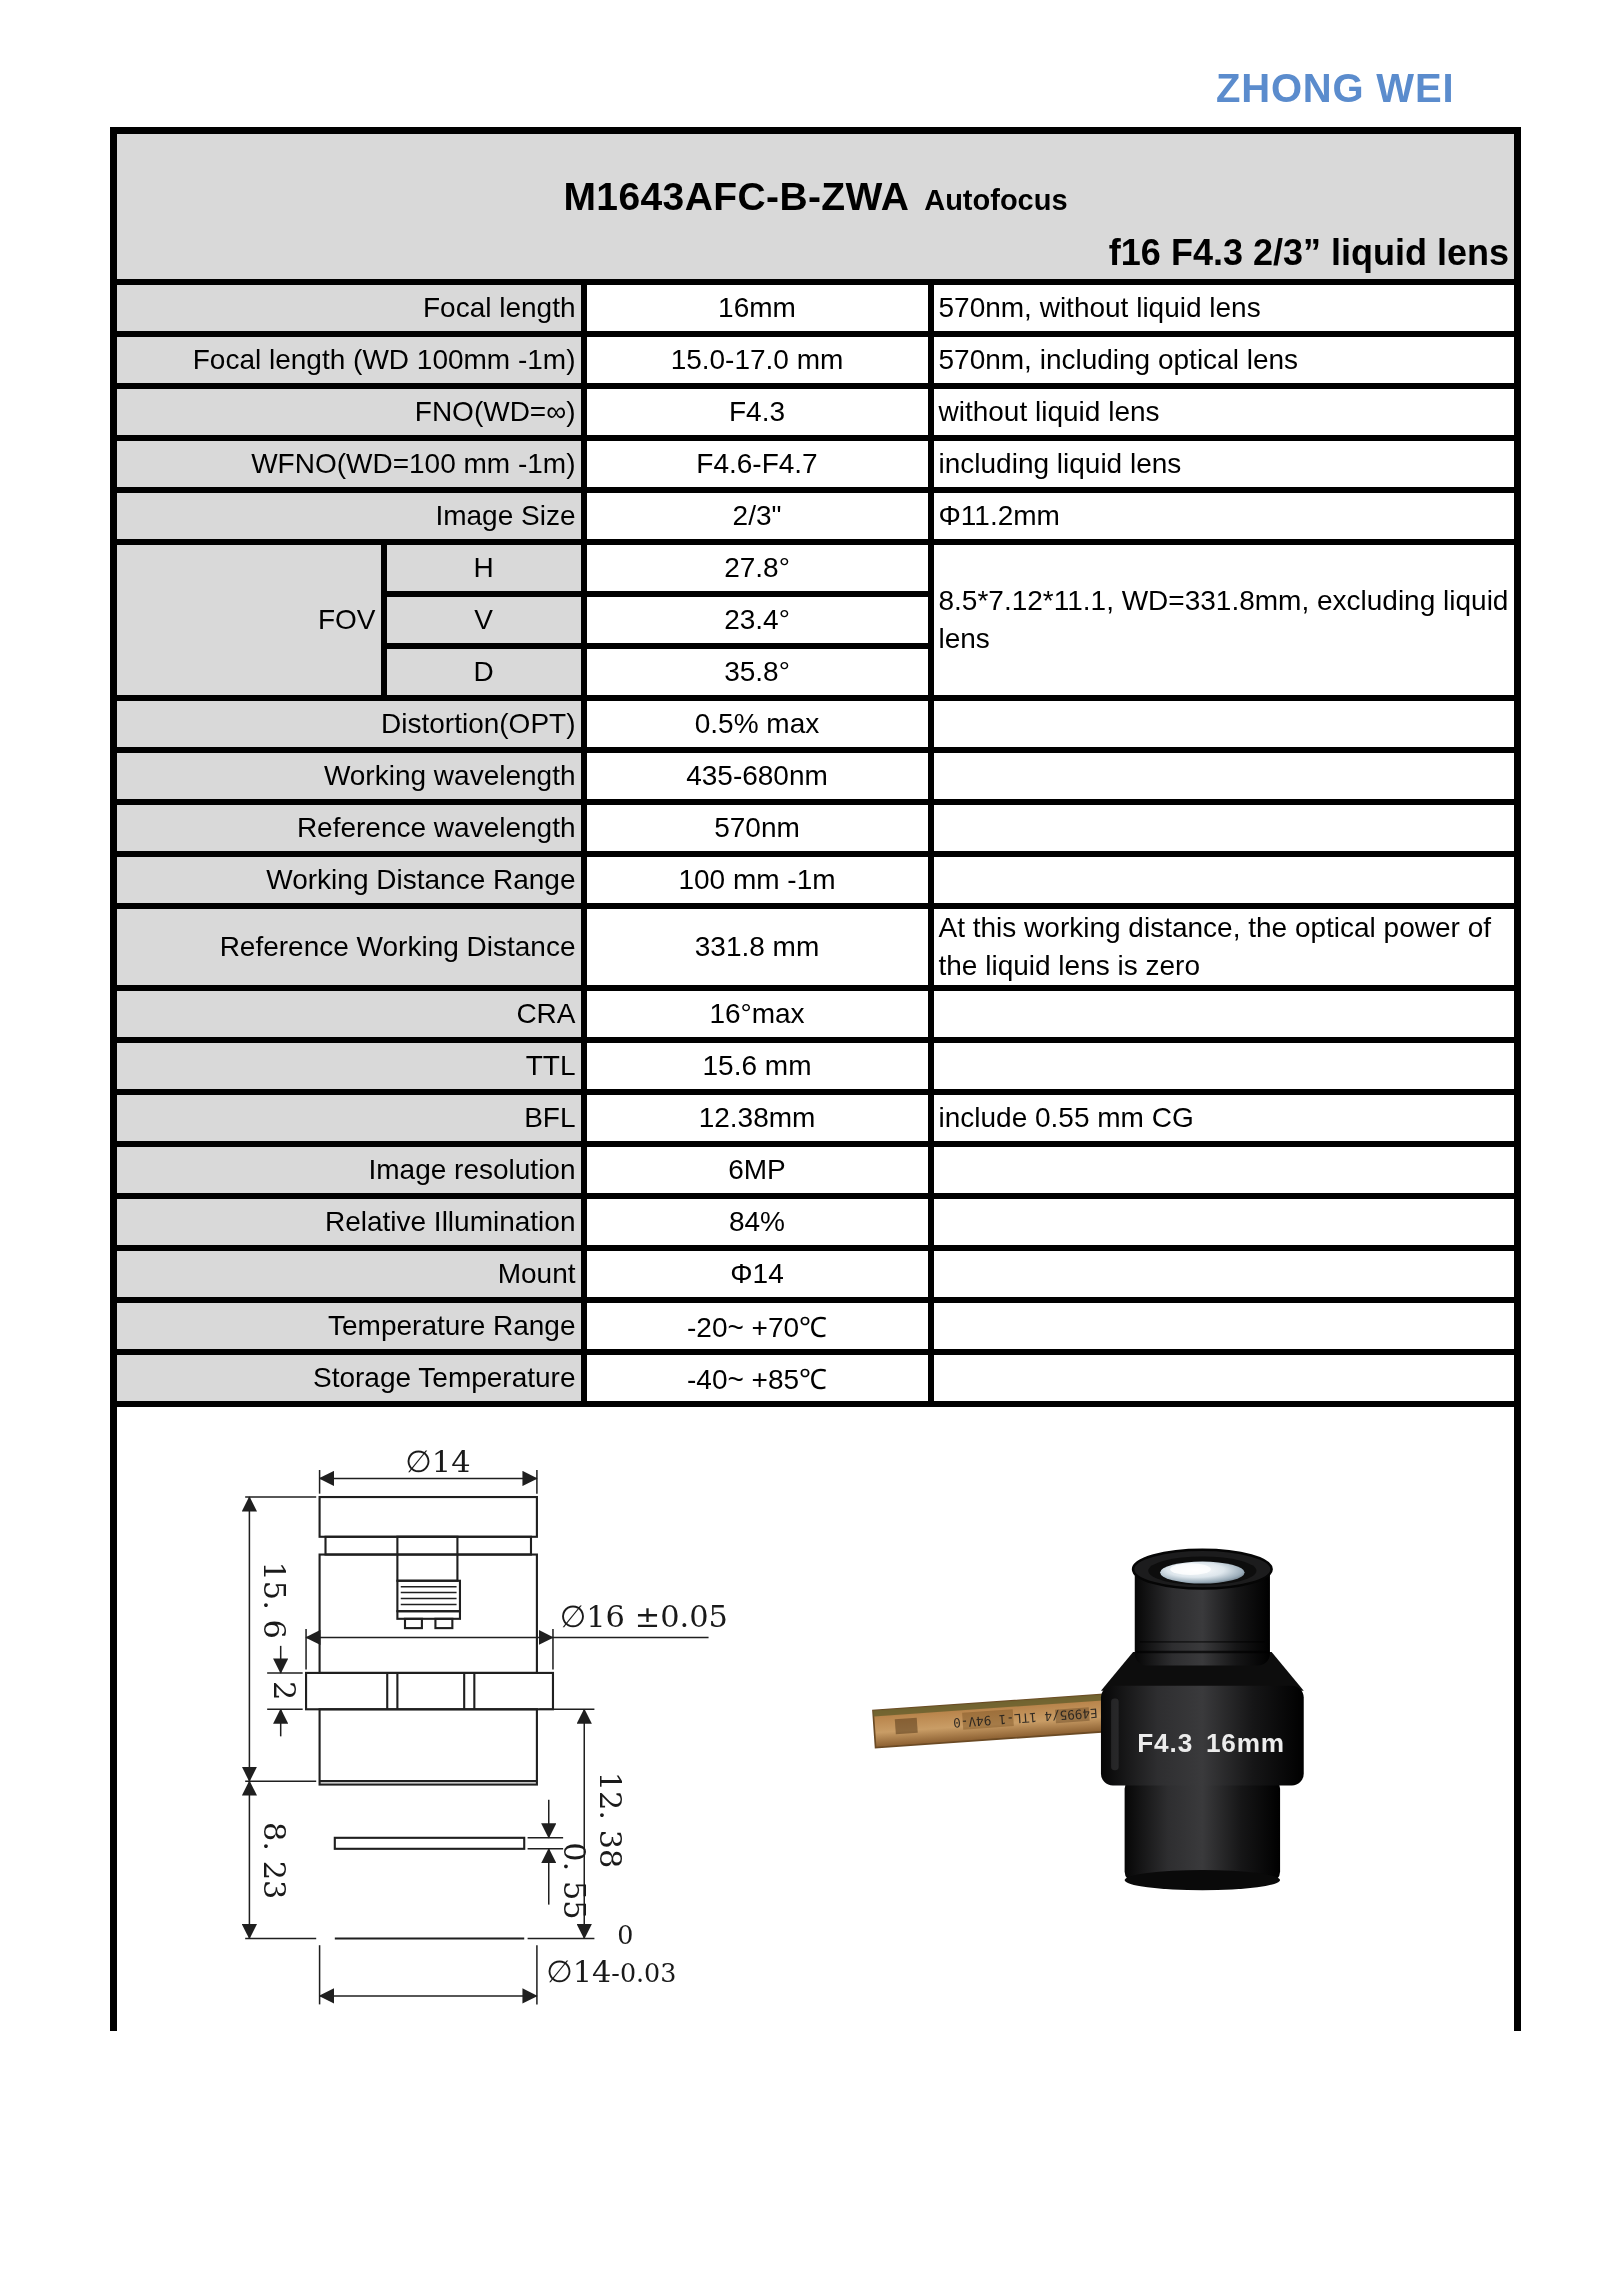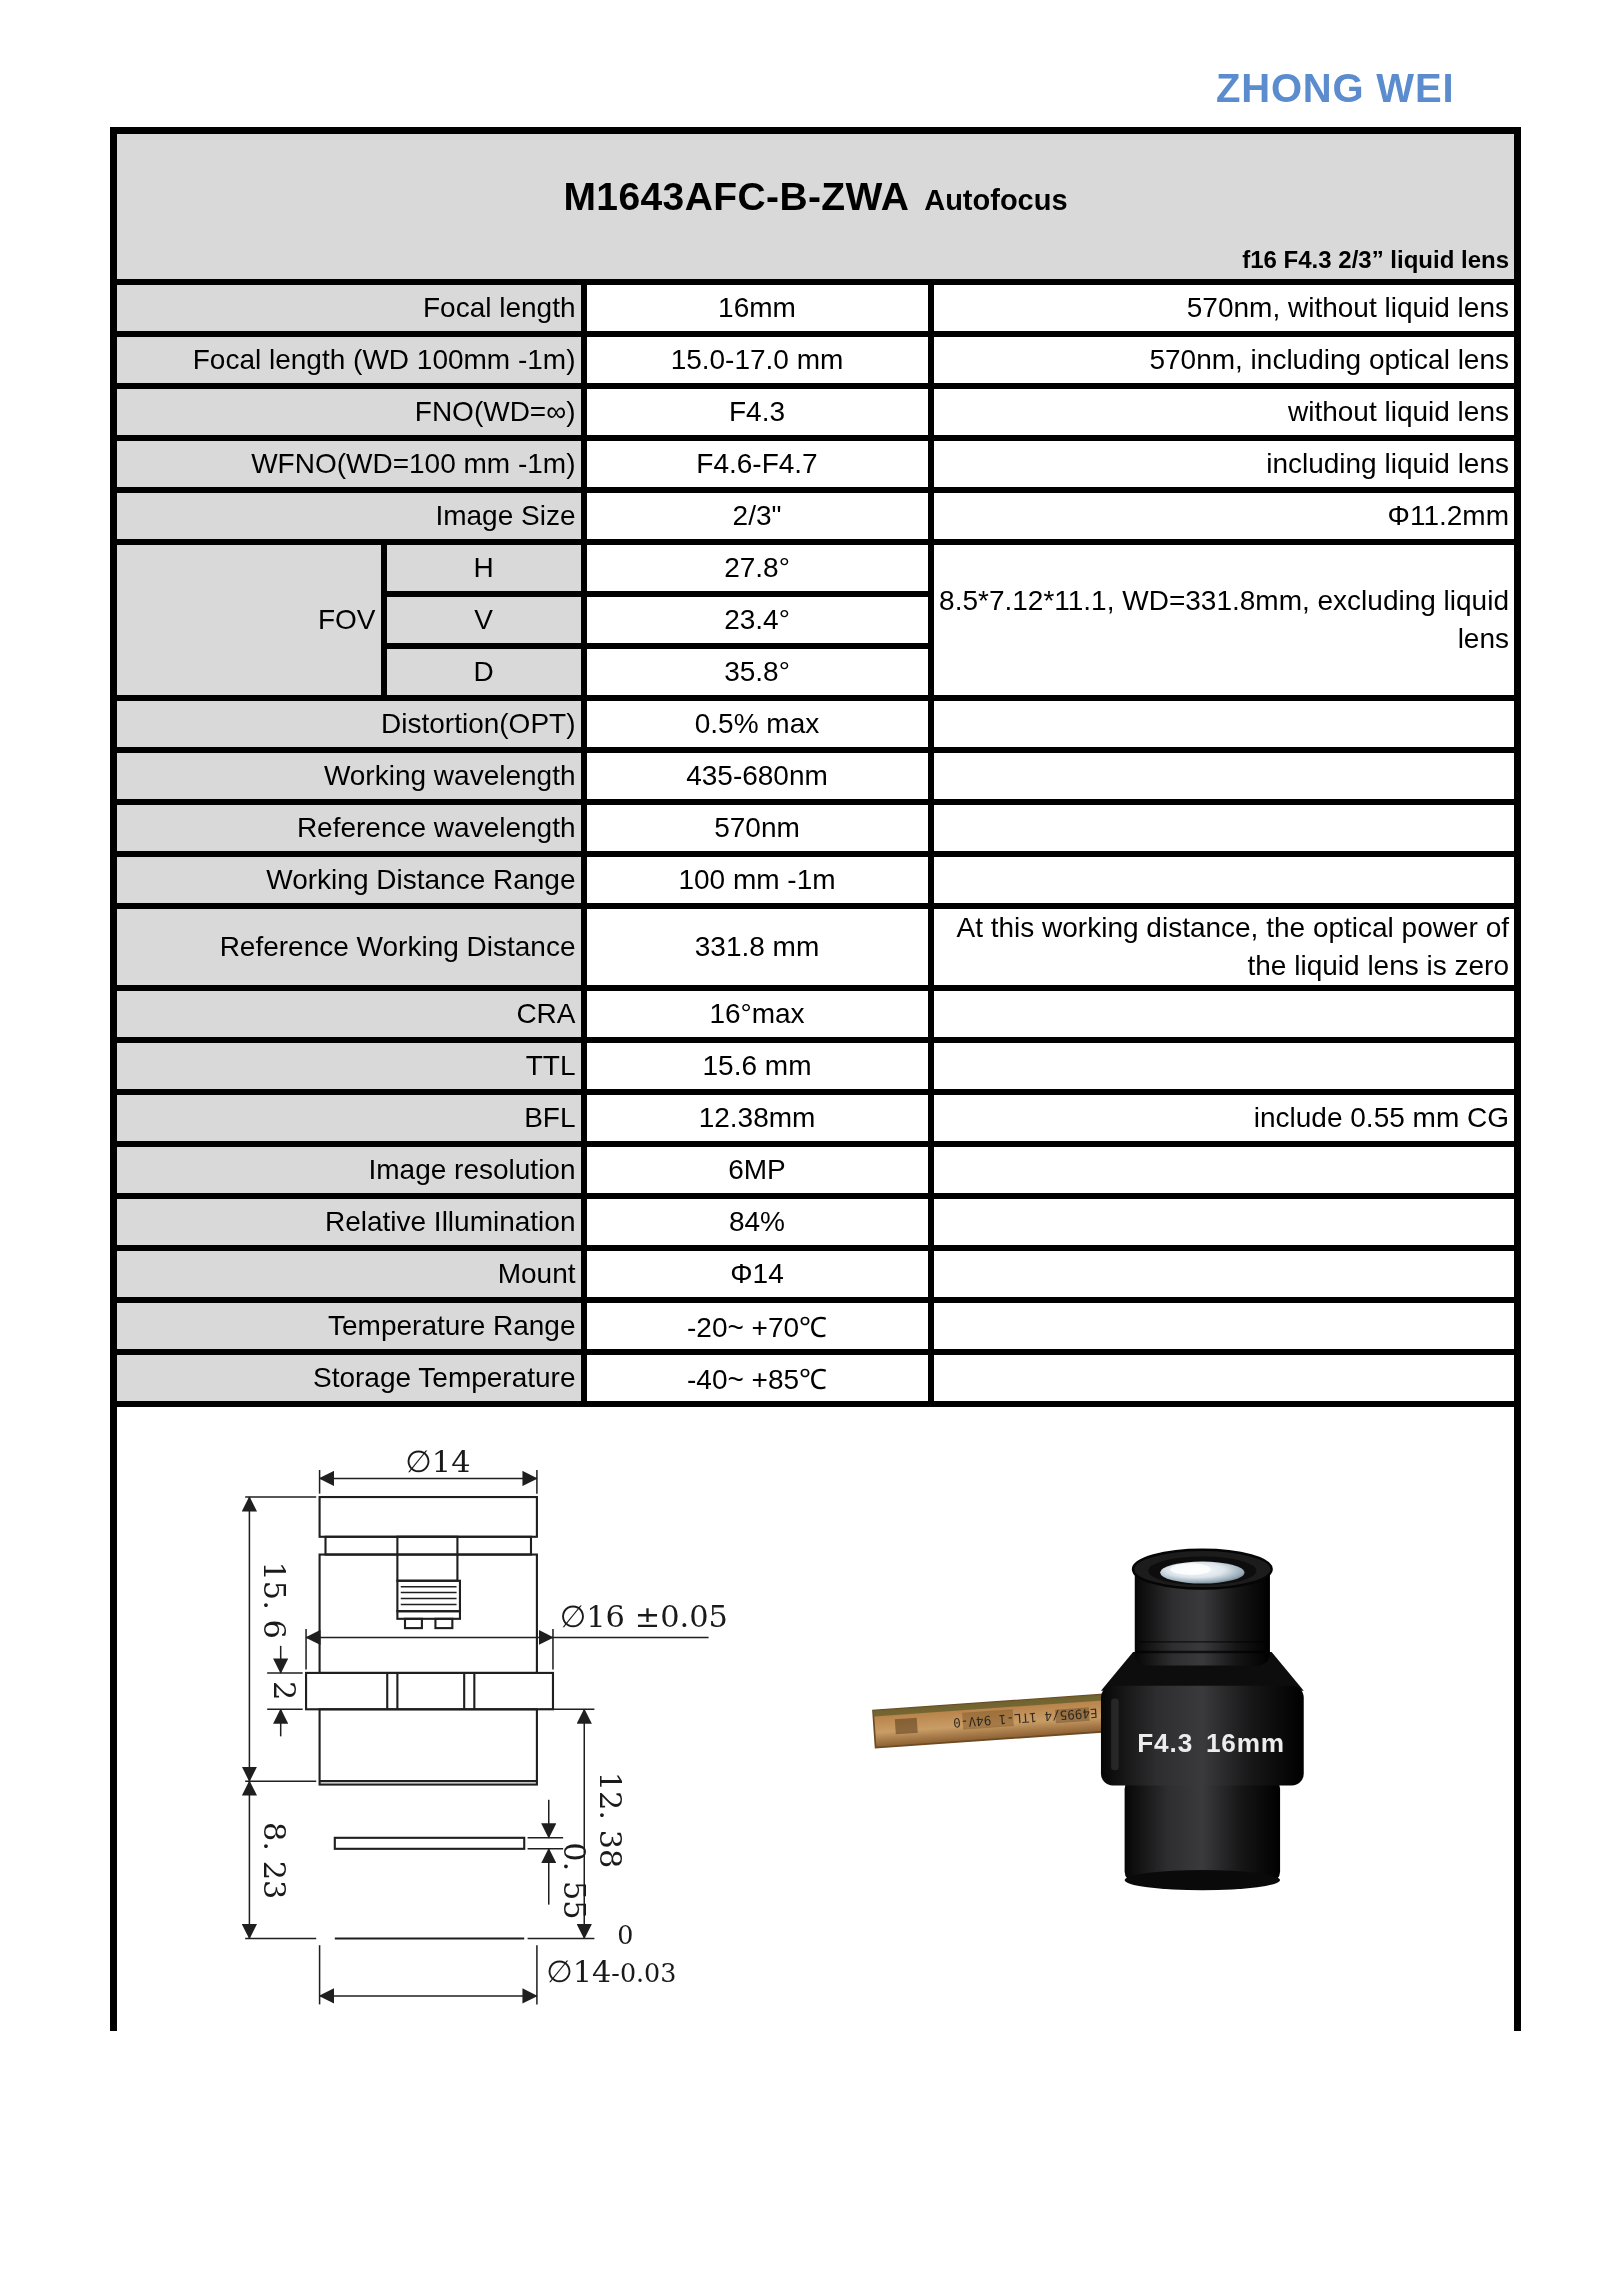--- a/index.html
+++ b/index.html
@@ -21,28 +21,28 @@
     border:6px solid var(--line-black,#000);
     font-size:28px;vertical-align:middle;padding:0 5px;overflow:hidden;
   }
   td.hdr-cell{
     background:var(--cell-grey,#d9d9d9);height:145px;position:relative;padding:0;
   }
   .title-line{position:absolute;left:0;right:0;top:41px;text-align:center;white-space:nowrap;}
   .model{font-size:39px;font-weight:bold;letter-spacing:0.4px;}
   .suffix{font-size:29px;font-weight:bold;margin-left:15px;}
   .subtitle{
-    position:absolute;right:5px;bottom:5px;font-size:24px;font-weight:bold;white-space:nowrap;
+    position:absolute;right:5px;bottom:5px;font-size:36px;font-weight:bold;white-space:nowrap;
   }
   tr.std td{height:46px;}
   tr.tall td{height:73px;}
   td.lbl{background:var(--cell-grey,#d9d9d9);text-align:right;padding-left:10px;}
   td.sub{background:var(--cell-grey,#d9d9d9);text-align:center;}
   td.val{text-align:center;background:#fff;}
-  td.note{text-align:right;background:#fff;font-size:25px;line-height:1.35;}
+  td.note{text-align:left;background:#fff;font-size:25px;line-height:1.35;}
   td.draw-cell{height:627px;background:#fff;position:relative;padding:0;}
   svg.cad{position:absolute;left:118px;top:41px;}
   svg.photo{position:absolute;left:744px;top:118px;}
   .website{
     position:absolute;left:145px;top:2192px;
     font-size:36px;font-weight:bold;color:var(--brand-blue,#4a86c8);
   }
   svg text{font-family:"DejaVu Serif", serif;fill:#1a1a1a;}
   svg .cadline{stroke:#1f1f1f;fill:none;stroke-width:2.5;}
   svg .dimline{stroke:#1f1f1f;fill:none;stroke-width:1.8;}

